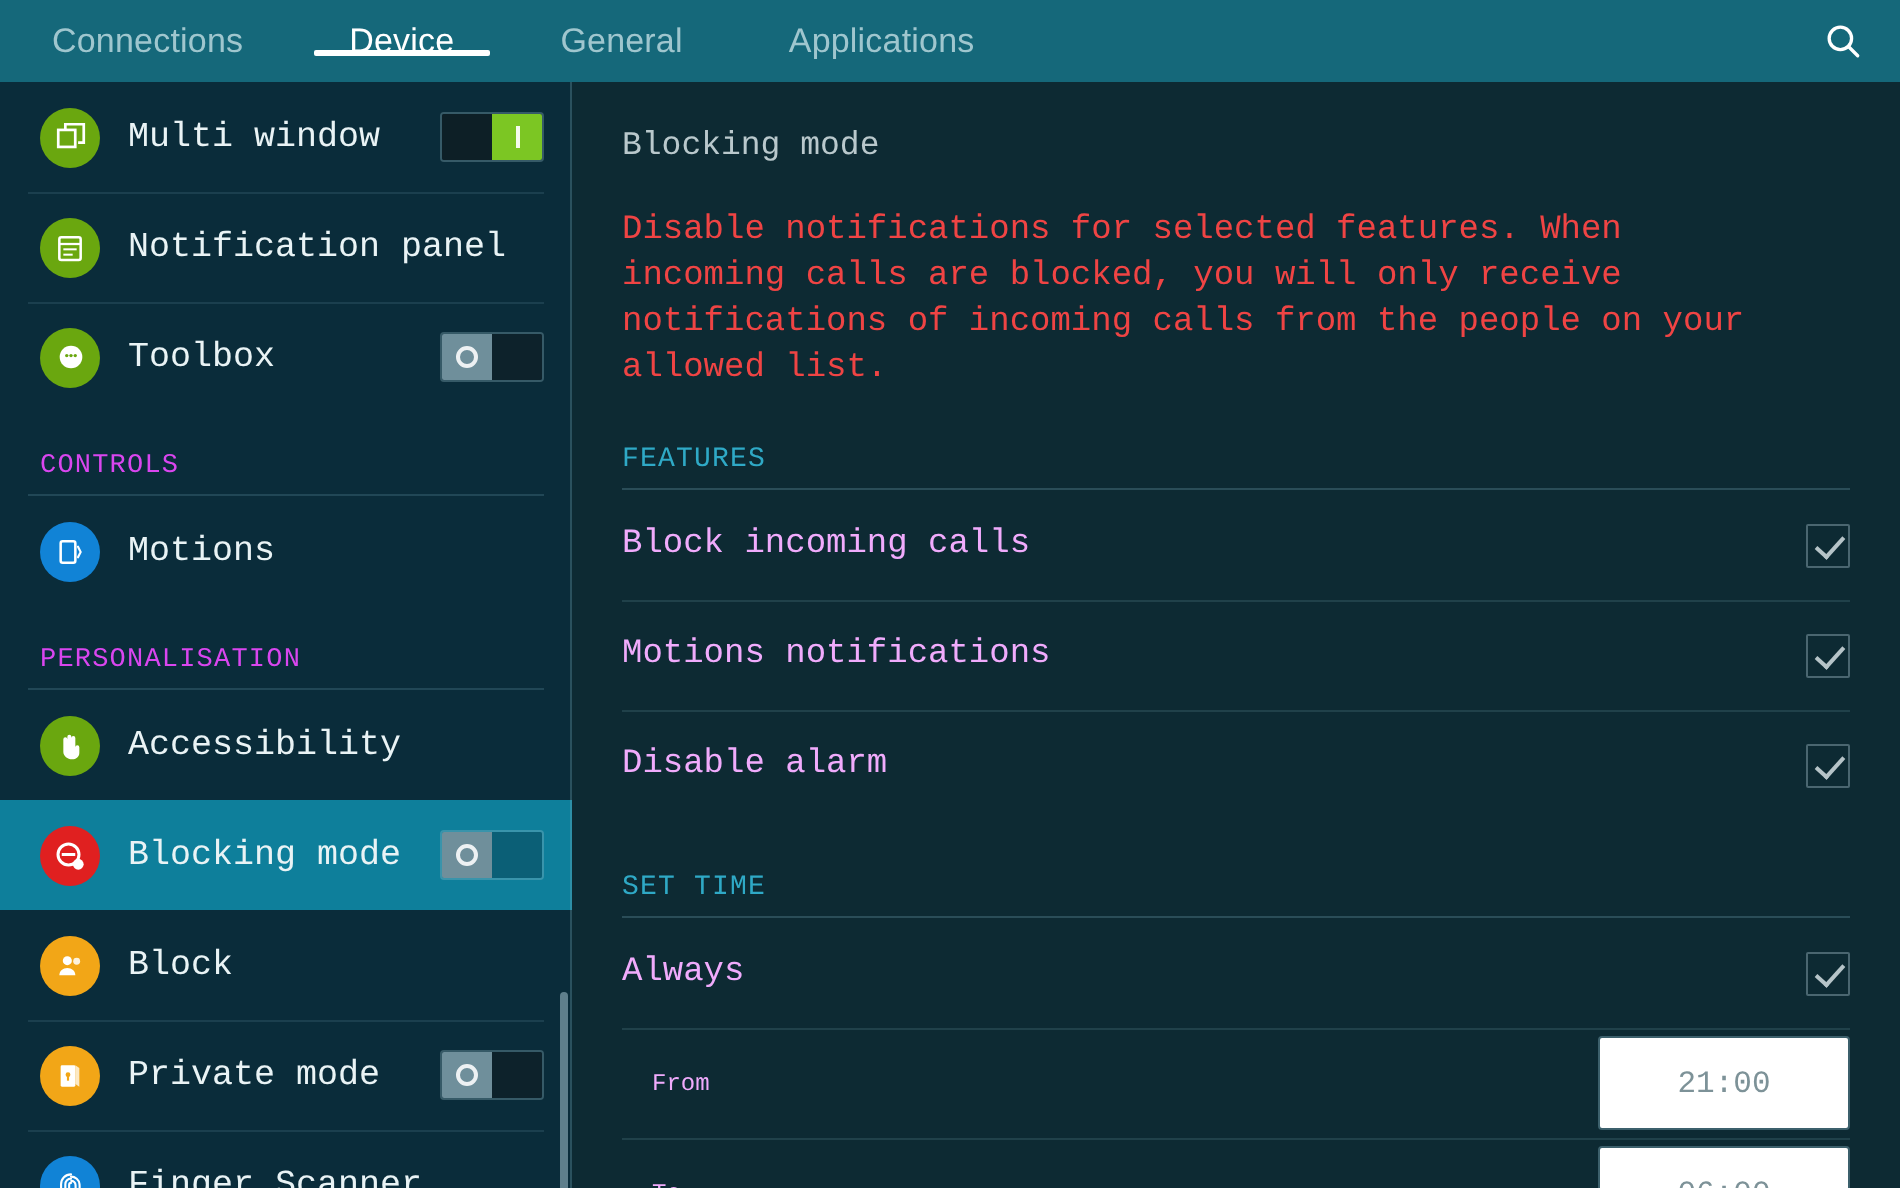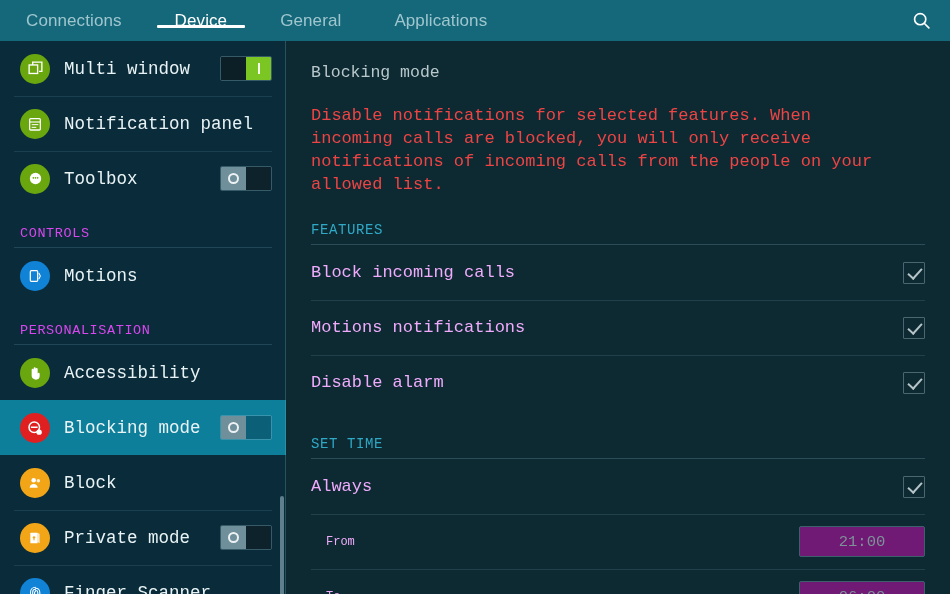--- a/index.html
+++ b/index.html
@@ -282,22 +282,22 @@
     top: 2px;
     width: 6px;
     height: 12px;
     border: solid #b6c4c8;
     border-width: 0 2.5px 2.5px 0;
     transform: rotate(42deg);
   }
 
   .timebtn {
     width: 126px;
-    height: 31px;
-    background: #701a75;
+    height: 47px;
+    background: #ffffff;
     border: 1px solid #3c606c;
     border-radius: 2px;
     display: flex;
     align-items: center;
     justify-content: center;
     font-size: 15.5px;
     color: #7d9298;
     cursor: pointer;
   }
 </style>

